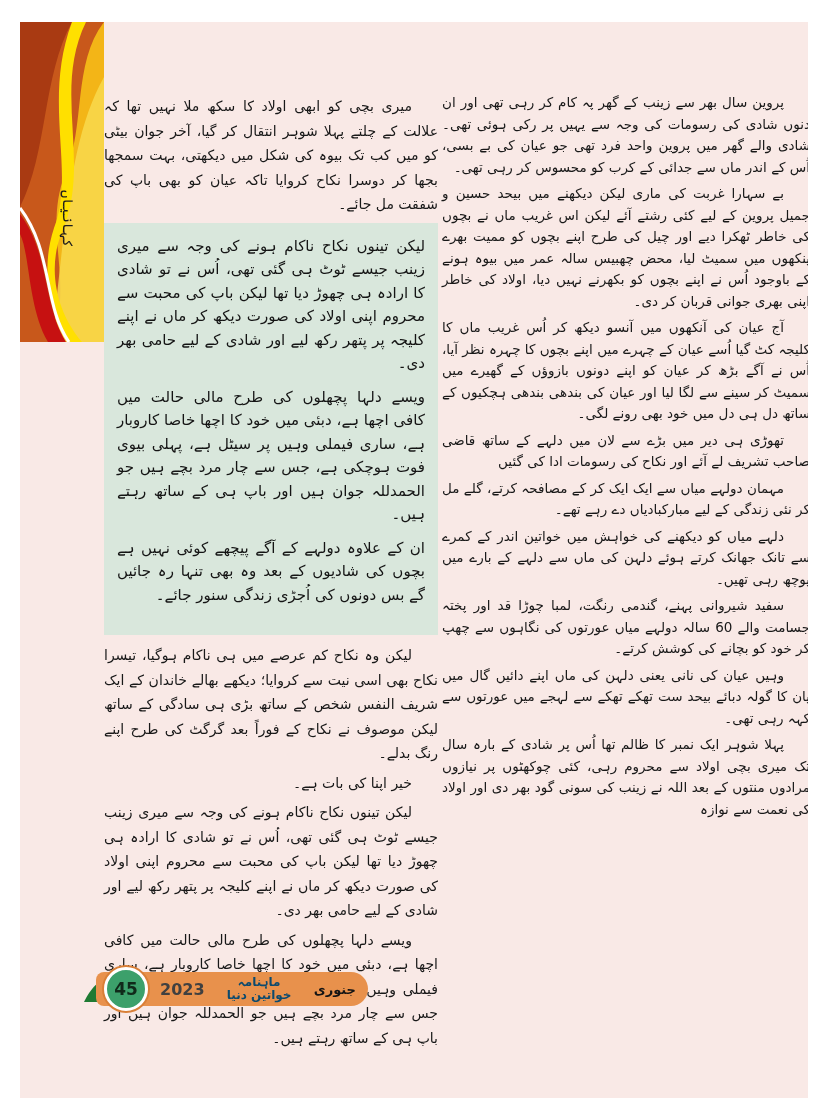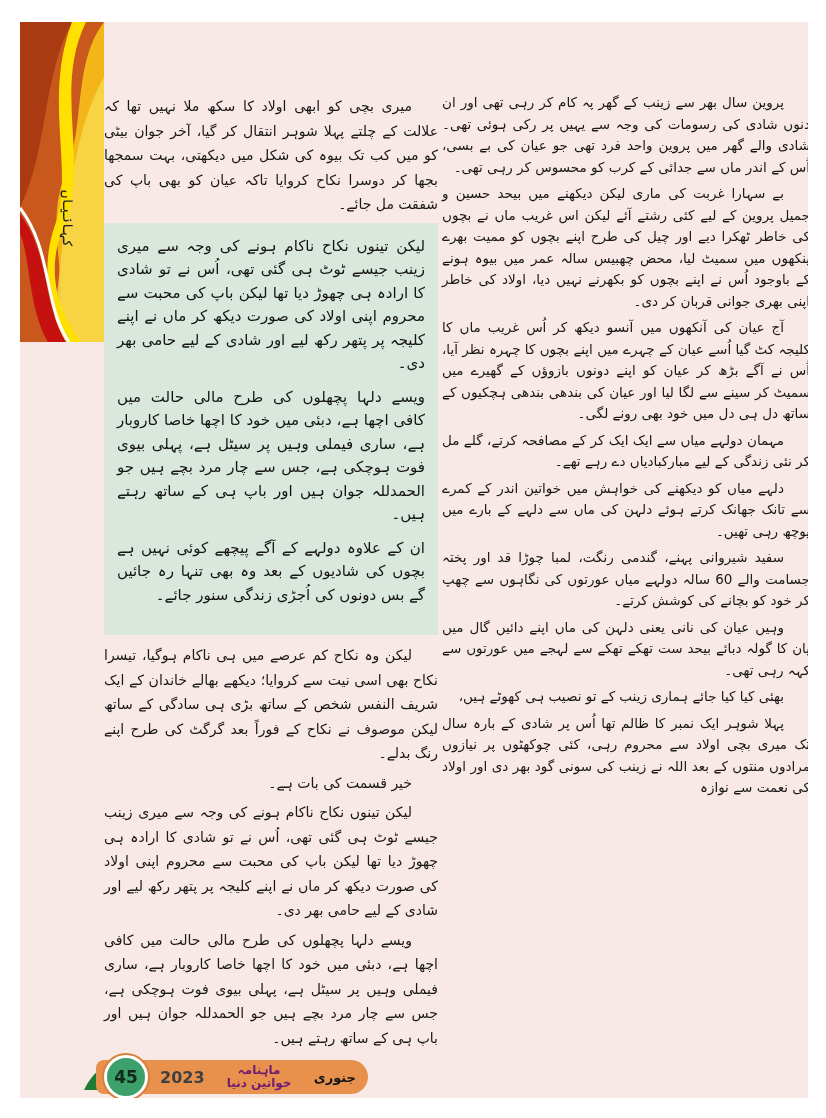--- a/index.html
+++ b/index.html
@@ -34,38 +34,38 @@
   .quote-box{
     background:#d9e7dc;
     padding:12px 13px;margin:6px 0 8px 0;
   }
   .quote-box p{
     font-size:15px;line-height:23.5px;text-indent:0;margin:0 0 10px 0;
     color:#141414;
   }
   .quote-box p:last-child{margin-bottom:16px;}
   
-  .footer{position:absolute;left:62px;top:1032px;width:292px;height:46px;}
+  .footer{position:absolute;left:62px;top:944px;width:292px;height:46px;}
   .footer-wave{position:absolute;left:0;top:-4px;width:52px;height:54px;}
   .footer-bar{
     position:absolute;left:14px;top:6px;width:272px;height:34px;
     background:#e8914c;border-radius:8px 17px 17px 8px;
     display:flex;align-items:center;direction:ltr;gap:12px;
     padding:0 12px;box-sizing:border-box;
   }
   .page-badge{
     width:38px;height:38px;border-radius:50%;
     background:#3ca06b;border:3px solid #ffffff;
     box-shadow:0 0 0 2px #d97f37;
     display:flex;align-items:center;justify-content:center;
     font-size:17px;font-weight:bold;color:#10291a;
     flex:0 0 auto;margin-left:-4px;
   }
   .year-label{font-size:16px;font-weight:bold;color:#404040;}
-  .magazine-name{font-size:12px;font-weight:bold;color:#701a75;direction:rtl;line-height:13px;text-align:center;}
+  .magazine-name{font-size:12px;font-weight:bold;color:#0c4a6e;direction:rtl;line-height:13px;text-align:center;}
   .month-label{font-size:13px;font-weight:bold;color:#141414;direction:rtl;}
 </style>
 </head>
 <body>
 
 <div class="sheet">
 
   <svg class="swirl" viewBox="0 0 84 320" preserveAspectRatio="none">
     <rect width="84" height="320" fill="#c8581b"></rect>
     <path d="M0,0 L52,0 C22,55 28,130 0,185 Z" fill="#a93a12"></path>
@@ -81,34 +81,34 @@
   <div class="col col-left">
     <p>میری بچی کو ابھی اولاد کا سکھ ملا نہیں تھا کہ علالت کے چلتے پہلا شوہر انتقال کر گیا، آخر جوان بیٹی کو میں کب تک بیوہ کی شکل میں دیکھتی، بہت سمجھا بجھا کر دوسرا نکاح کروایا تاکہ عیان کو بھی باپ کی شفقت مل جائے۔</p>
 
     <div class="quote-box">
       <p>لیکن تینوں نکاح ناکام ہونے کی وجہ سے میری زینب جیسے ٹوٹ ہی گئی تھی، اُس نے تو شادی کا ارادہ ہی چھوڑ دیا تھا لیکن باپ کی محبت سے محروم اپنی اولاد کی صورت دیکھ کر ماں نے اپنے کلیجہ پر پتھر رکھ لیے اور شادی کے لیے حامی بھر دی۔</p>
       <p>ویسے دلہا پچھلوں کی طرح مالی حالت میں کافی اچھا ہے، دبئی میں خود کا اچھا خاصا کاروبار ہے، ساری فیملی وہیں پر سیٹل ہے، پہلی بیوی فوت ہوچکی ہے، جس سے چار مرد بچے ہیں جو الحمدللہ جوان ہیں اور باپ ہی کے ساتھ رہتے ہیں۔</p>
       <p>ان کے علاوہ دولہے کے آگے پیچھے کوئی نہیں ہے بچوں کی شادیوں کے بعد وہ بھی تنہا رہ جائیں گے بس دونوں کی اُجڑی زندگی سنور جائے۔</p>
     </div>
 
     <p>لیکن وہ نکاح کم عرصے میں ہی ناکام ہوگیا، تیسرا نکاح بھی اسی نیت سے کروایا؛ دیکھے بھالے خاندان کے ایک شریف النفس شخص کے ساتھ بڑی ہی سادگی کے ساتھ لیکن موصوف نے نکاح کے فوراً بعد گرگٹ کی طرح اپنے رنگ بدلے۔</p>
-    <p>خیر قسمت کی بات ہے۔</p>
+    <p>خیر اپنا کی بات ہے۔</p>
     <p>لیکن تینوں نکاح ناکام ہونے کی وجہ سے میری زینب جیسے ٹوٹ ہی گئی تھی، اُس نے تو شادی کا ارادہ ہی چھوڑ دیا تھا لیکن باپ کی محبت سے محروم اپنی اولاد کی صورت دیکھ کر ماں نے اپنے کلیجہ پر پتھر رکھ لیے اور شادی کے لیے حامی بھر دی۔</p>
     <p>ویسے دلہا پچھلوں کی طرح مالی حالت میں کافی اچھا ہے، دبئی میں خود کا اچھا خاصا کاروبار ہے، ساری فیملی وہیں پر سیٹل ہے، پہلی بیوی فوت ہوچکی ہے، جس سے چار مرد بچے ہیں جو الحمدللہ جوان ہیں اور باپ ہی کے ساتھ رہتے ہیں۔</p>
   </div>
 
   <div class="col col-right">
     <p>پروین سال بھر سے زینب کے گھر پہ کام کر رہی تھی اور ان دنوں شادی کی رسومات کی وجہ سے یہیں پر رکی ہوئی تھی۔ شادی والے گھر میں پروین واحد فرد تھی جو عیان کی بے بسی، اُس کے اندر ماں سے جدائی کے کرب کو محسوس کر رہی تھی۔</p>
     <p>بے سہارا غربت کی ماری لیکن دیکھنے میں بیحد حسین و جمیل پروین کے لیے کئی رشتے آئے لیکن اس غریب ماں نے بچوں کی خاطر ٹھکرا دیے اور چیل کی طرح اپنے بچوں کو ممیت بھرے پنکھوں میں سمیٹ لیا، محض چھبیس سالہ عمر میں بیوہ ہونے کے باوجود اُس نے اپنے بچوں کو بکھرنے نہیں دیا، اولاد کی خاطر اپنی بھری جوانی قربان کر دی۔</p>
     <p>آج عیان کی آنکھوں میں آنسو دیکھ کر اُس غریب ماں کا کلیجہ کٹ گیا اُسے عیان کے چہرے میں اپنے بچوں کا چہرہ نظر آیا، اُس نے آگے بڑھ کر عیان کو اپنے دونوں بازوؤں کے گھیرے میں سمیٹ کر سینے سے لگا لیا اور عیان کی بندھی بندھی ہچکیوں کے ساتھ دل ہی دل میں خود بھی رونے لگی۔</p>
+    <p>تھوڑی ہی دیر میں بڑے سے لان میں دلہے کے ساتھ قاضی صاحب تشریف لے آئے اور نکاح کی رسومات ادا کی گئیں</p>
     <p>مہمان دولہے میاں سے ایک ایک کر کے مصافحہ کرتے، گلے مل کر نئی زندگی کے لیے مبارکبادیاں دے رہے تھے۔</p>
     <p>دلہے میاں کو دیکھنے کی خواہش میں خواتین اندر کے کمرے سے تانک جھانک کرتے ہوئے دلہن کی ماں سے دلہے کے بارے میں پوچھ رہی تھیں۔</p>
     <p>سفید شیروانی پہنے، گندمی رنگت، لمبا چوڑا قد اور پختہ جسامت والے 60 سالہ دولہے میاں عورتوں کی نگاہوں سے چھپ کر خود کو بچانے کی کوشش کرتے۔</p>
     <p>وہیں عیان کی نانی یعنی دلہن کی ماں اپنے دائیں گال میں پان کا گولہ دبائے بیحد ست تھکے تھکے سے لہجے میں عورتوں سے کہہ رہی تھی۔</p>
-    <p>بھئی کیا کیا جائے ہماری زینب کے تو نصیب ہی کھوٹے ہیں،</p>
     <p>پہلا شوہر ایک نمبر کا ظالم تھا اُس پر شادی کے بارہ سال تک میری بچی اولاد سے محروم رہی، کئی چوکھٹوں پر نیازوں مرادوں منتوں کے بعد اللہ نے زینب کی سونی گود بھر دی اور اولاد کی نعمت سے نوازہ</p>
   </div>
 
   <div class="footer">
     <svg class="footer-wave" viewBox="0 0 52 54">
       <path d="M2,40 C12,18 30,8 52,12 L52,40 Z" fill="#1f7a33"></path>
     </svg>
     <div class="footer-bar">
       <div class="page-badge">45</div>
       <span class="year-label">2023</span>

